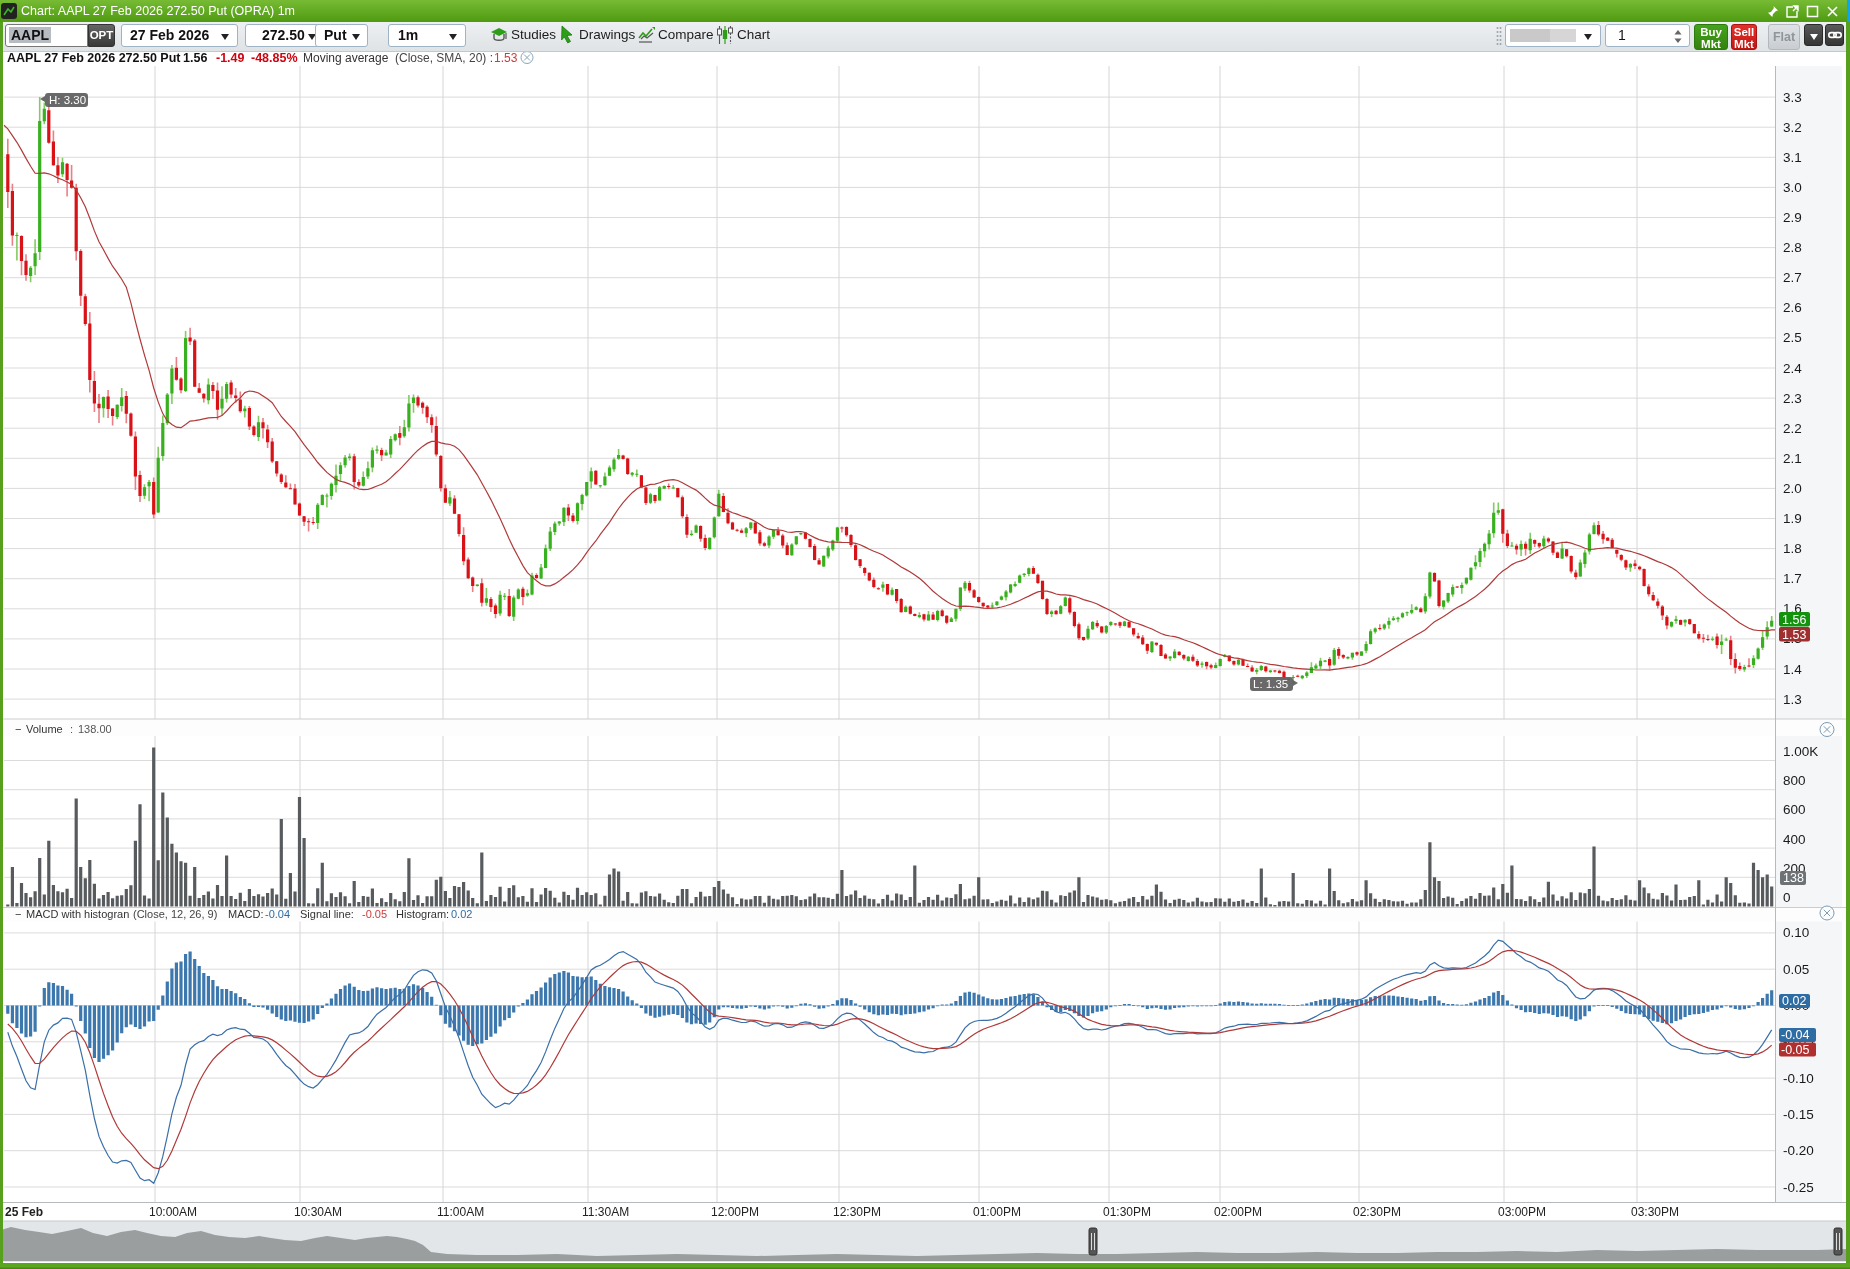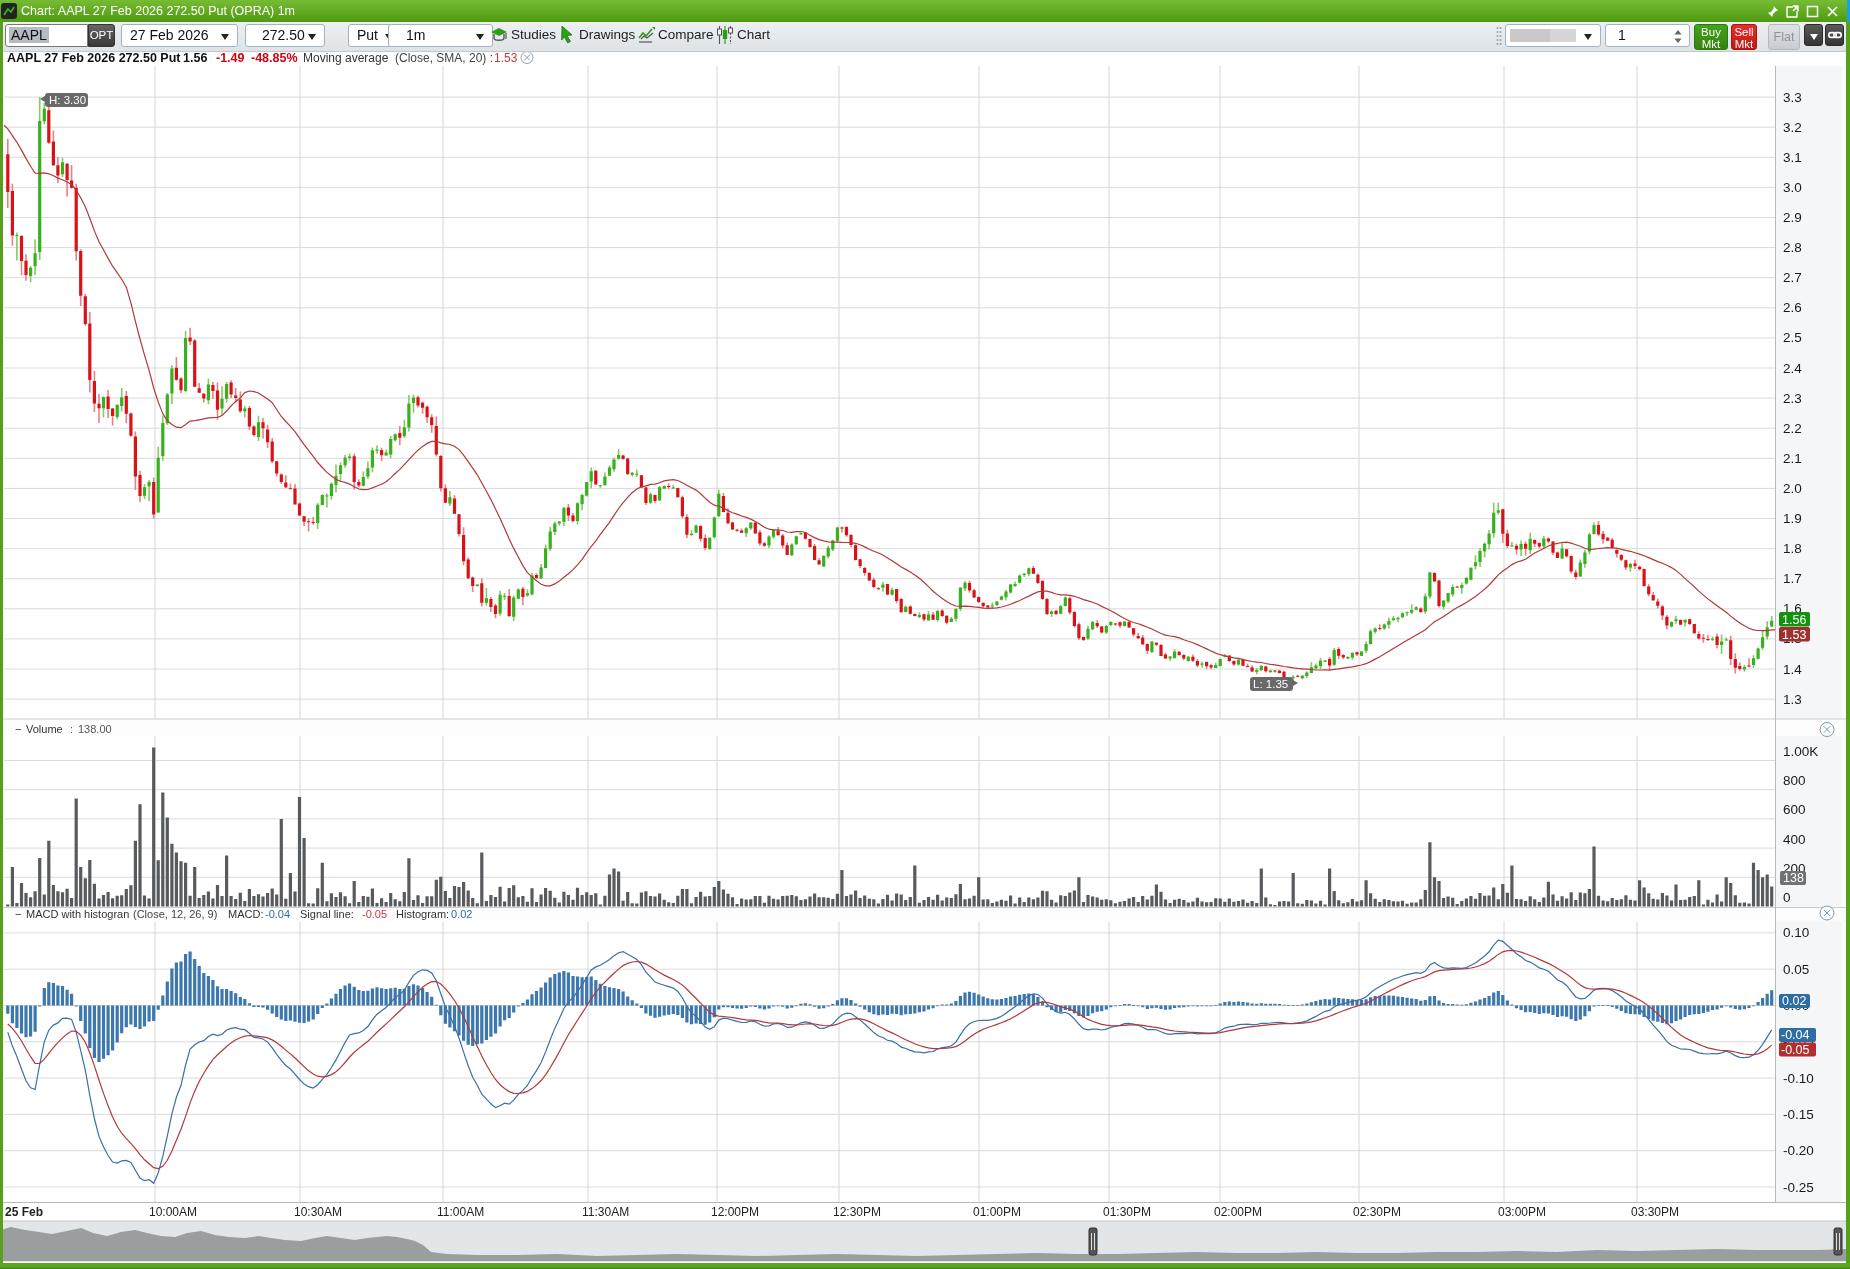--- a/index.html
+++ b/index.html
@@ -2,21 +2,21 @@
 <html><head><meta charset="utf-8"><style>
 *{margin:0;padding:0;box-sizing:border-box}
 html,body{width:1850px;height:1269px;overflow:hidden;font-family:"Liberation Sans",sans-serif}
 #win{position:relative;width:1850px;height:1269px;background:#0ea5e9}
 #titlebar{position:absolute;left:-3px;top:0;width:1850px;height:22px;background:linear-gradient(#76bb33,#4f9a11);color:#fff;font-size:12.5px;line-height:22px}
 #titlebar .ic{position:absolute;left:4px;top:3px;width:16px;height:16px;background:#222;border-radius:3px}
 #titlebar .ic svg{position:absolute;left:2px;top:2px}
 #titlebar .t{position:absolute;left:27px;top:0}
 #tbr{position:absolute;right:8px;top:0;height:22px;display:flex;gap:7px;align-items:center;color:#fff}
 #toolbar{position:absolute;left:-3px;top:22px;width:1850px;height:30px;background:linear-gradient(#eef0f2,#dfe3e6);border-bottom:1px solid #c3c8cc}
-.tb{position:absolute;top:2px;height:23px;background:#fff;border:1px solid #9eb4c6;border-radius:3px;font-size:14px;font-weight:normal;color:#111;line-height:21px}
+.tb{position:absolute;top:2px;height:23px;background:#fff;border:1px solid #9eb4c6;border-radius:3px;font-size:14px;font-weight:bold;color:#111;line-height:21px}
 .caret{position:absolute;top:9px;width:0;height:0;border-left:4.5px solid transparent;border-right:4.5px solid transparent;border-top:6px solid #222}
 .ilabel{position:absolute;top:5px;font-size:13.5px;color:#1c1c1c}
 #chartsvg{position:absolute;left:-3px;top:52px}
 </style></head>
 <body>
 <div id="win">
 <div id="titlebar">
  <div class="ic">
         <svg width="12" height="12">
           <path d="M1 10 5 4 8 7 11 2" stroke="#3db529" stroke-width="1.6" fill="none"></path>
@@ -37,22 +37,22 @@
   <svg width="13" height="13" viewBox="0 0 13 13">
           <path d="M2 2l9 9M11 2l-9 9" stroke="#fff" stroke-width="1.6"></path>
         </svg>
  </div>
 </div>
 <div id="toolbar">
  <div class="tb" style="left:8px;width:83px;border-radius:3px 0 0 3px;border-color:#777"><span style="background:#b7bcc2;padding:0 2px;margin-left:3px">AAPL</span></div>
  <div class="tb" style="left:91px;width:27px;border-radius:0 3px 3px 0;background:linear-gradient(#666,#383838);color:#fff;border-color:#333;font-size:11.5px;text-align:center">OPT</div>
  <div class="tb" style="left:124px;width:117px;padding-left:8px">27 Feb 2026<i class="caret" style="right:8px"></i></div>
  <div class="tb" style="left:248px;width:80px;padding-left:16px">272.50<i class="caret" style="right:8px"></i></div>
- <div class="tb" style="left:351px;width:53px;padding-left:8px">Put<i class="caret" style="right:7px"></i></div>
- <div class="tb" style="left:391px;width:105px;padding-left:17px">1m<i class="caret" style="right:8px"></i></div>
+ <div class="tb" style="left:318px;width:53px;padding-left:8px">Put<i class="caret" style="right:7px"></i></div>
+ <div class="tb" style="left:391px;width:78px;padding-left:9px">1m<i class="caret" style="right:8px"></i></div>
  <svg style="position:absolute;left:493px;top:5px" width="18" height="17" viewBox="0 0 18 17">
         <path d="M9 1L17 5 9 9 1 5z" fill="#2e9e19"></path>
         <path d="M4 7v4c0 1.2 2.2 2.2 5 2.2s5-1 5-2.2V7" fill="none" stroke="#555" stroke-width="1.4"></path>
         <path d="M16 6v6" stroke="#555" stroke-width="1.2"></path>
       </svg>
  <div class="ilabel" style="left:514px">Studies</div>
  <svg style="position:absolute;left:563px;top:3px" width="15" height="20" viewBox="0 0 15 20">
         <path d="M2 1l10 9-5 .5 3.5 6-2.8 1.4L4.4 12 1.6 15z" fill="#2e9e19" stroke="#1c7a0e" stroke-width="0.8"></path>
       </svg>
  <div class="ilabel" style="left:582px">Drawings</div>

